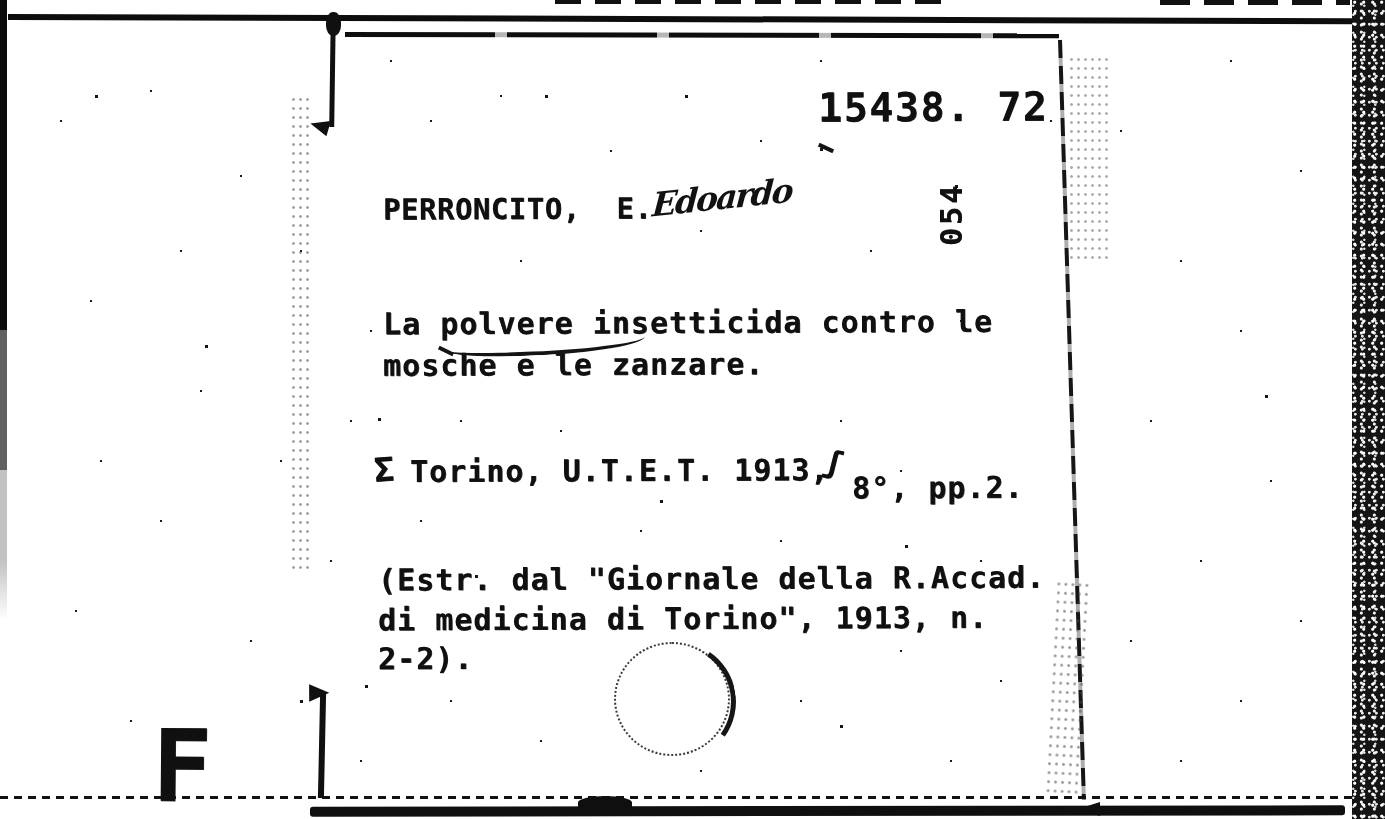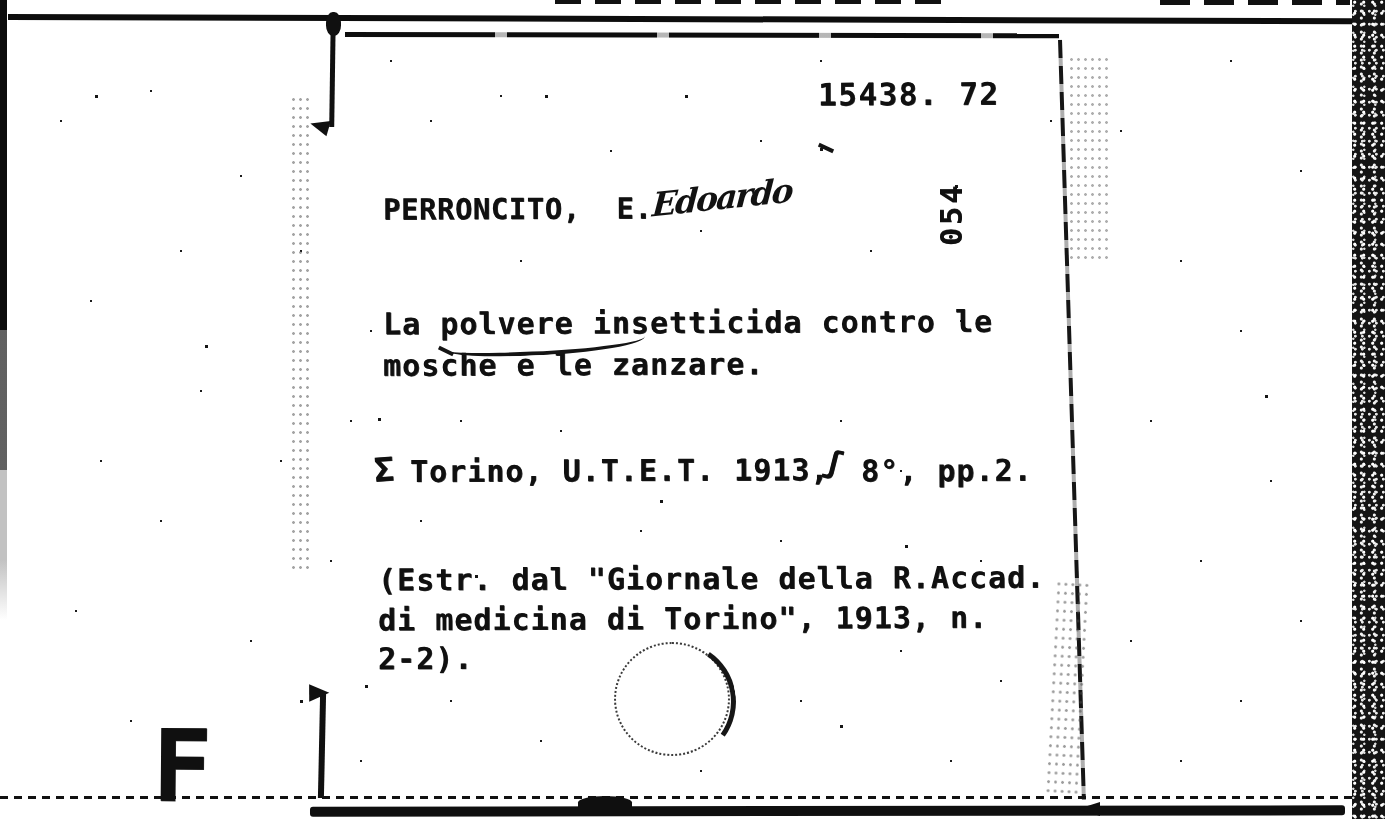--- a/index.html
+++ b/index.html
@@ -2,31 +2,31 @@
 <html><head>
 <meta charset="utf-8">
 <style>
   html,body{margin:0;padding:0;background:#e8e8e8;}
   .scan{position:relative;width:1385px;height:819px;background:#ffffff;overflow:hidden;
         font-family:"DejaVu Sans Mono","Liberation Mono",monospace;color:#101010;}
 
   
   .tw{position:absolute;font-weight:bold;white-space:pre;letter-spacing:1px;
       transform:rotate(-0.25deg);text-shadow:0.6px 0.4px 0 rgba(16,16,16,0.85);}
-  .call-number{left:818px;top:76px;font-size:31px;letter-spacing:1.5px;}
+  .call-number{left:818px;top:84px;font-size:40px;letter-spacing:1.5px;}
   .author{left:383px;top:192px;font-size:29px;letter-spacing:0.5px;}
   .handwritten{position:absolute;left:652px;top:178px;font-family:"DejaVu Serif","Liberation Serif",serif;
       font-style:italic;font-weight:bold;font-size:33px;letter-spacing:-2px;color:#121212;
       transform:rotate(-6deg) skewX(-10deg);}
   .title-1{left:383px;top:305px;font-size:30px;}
   .title-2{left:383px;top:347px;font-size:30px;}
   .imprint-mark{left:374px;top:450px;font-size:33px;transform:rotate(-4deg);}
   .imprint-text{left:410px;top:453px;font-size:30px;}
   .imprint-blot{left:824px;top:444px;font-size:31px;transform:rotate(14deg);}
-  .imprint-tail{left:852px;top:453px;font-size:30px;margin-left:9px;}
+  .imprint-tail{left:852px;top:470px;font-size:30px;}
   .note-1{left:378px;top:561px;font-size:30px;}
   .note-2{left:378px;top:601px;font-size:30px;}
   .note-3{left:378px;top:641px;font-size:30px;}
   .shelf-letter{left:152px;top:708px;font-size:100px;letter-spacing:0;transform:rotate(0.5deg);}
   .stamp-wrap{position:absolute;left:900px;top:162px;width:104px;height:104px;
       display:flex;align-items:center;justify-content:center;}
   .stamp-wrap span{display:block;font-weight:bold;font-size:30px;letter-spacing:3px;
       transform:rotate(-90deg);text-shadow:0.6px 0.4px 0 rgba(16,16,16,0.85);}
 
   

